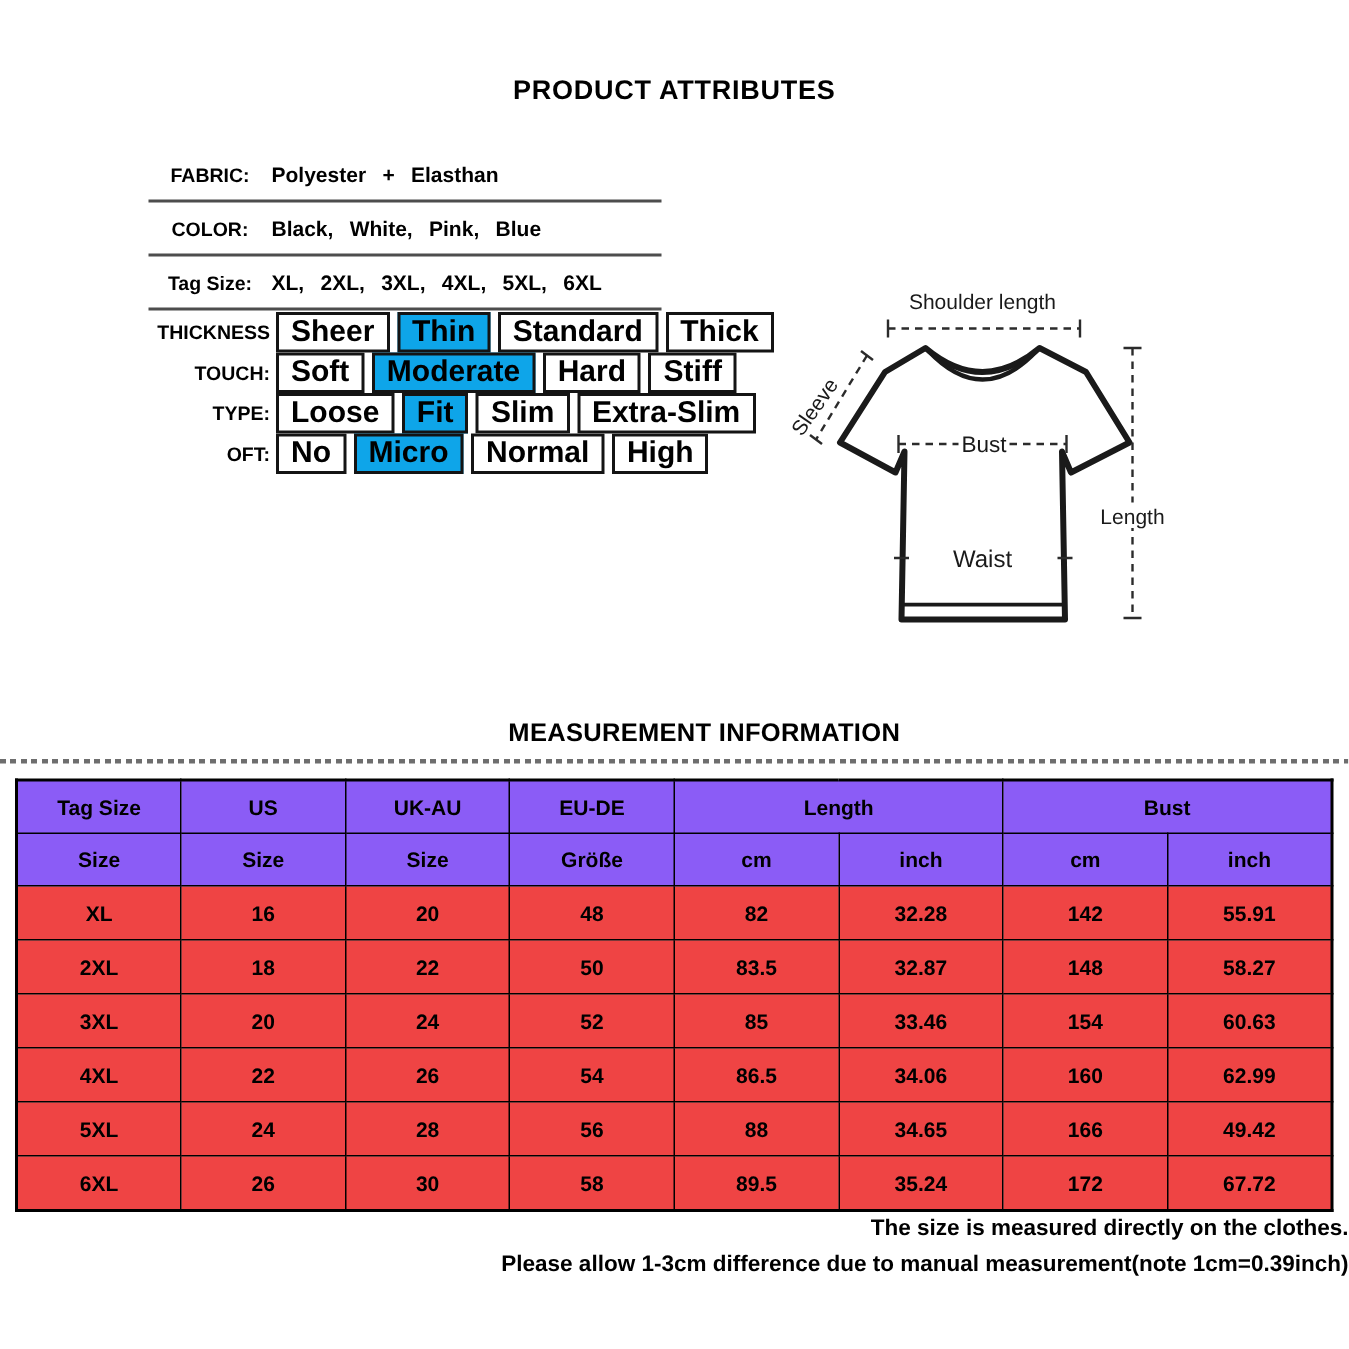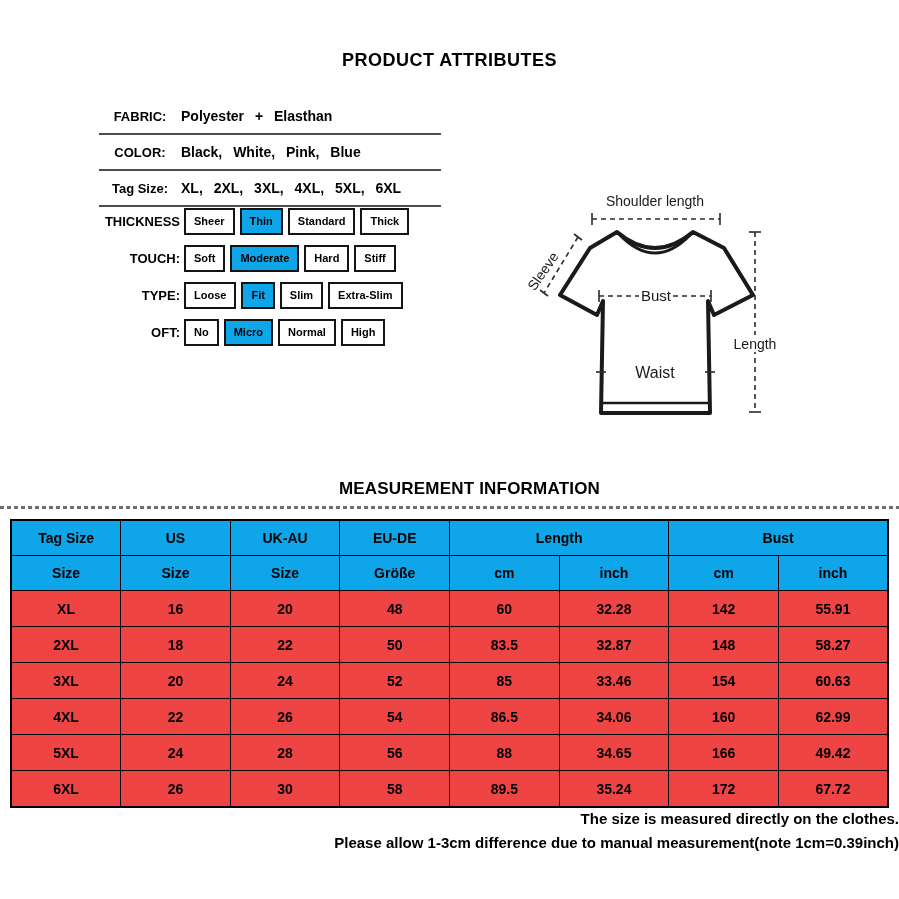--- a/index.html
+++ b/index.html
@@ -10,37 +10,37 @@
          font-size:18px;font-weight:bold;letter-spacing:.5px;}
 
   
   .attrs{position:absolute;left:99px;top:99px;width:342px;text-align:center;}
   .attr-row{display:flex;align-items:center;height:34px;border-bottom:2px solid #4d4d4d;}
   .attr-label{flex:none;width:82px;font-weight:bold;font-size:13px;}
   .attr-value{font-weight:bold;font-size:14px;word-spacing:7px;white-space:nowrap;}
 
   
   .opts{position:absolute;left:100px;top:208px;width:360px;}
-  .opt-row{display:flex;align-items:center;height:27px;margin-bottom:10px;}
+  .opt-row{display:flex;align-items:center;height:27px;}
   .opt-label{flex:none;width:80px;text-align:right;font-weight:bold;font-size:13px;margin-right:4px;}
-  .opt-btn{border:2px solid #141414;background:#fff;font-weight:bold;font-size:11px;
+  .opt-btn{border:2px solid #141414;background:#fff;font-weight:bold;font-size:20px;
            padding:2px 8px;margin-right:5px;line-height:19px;white-space:nowrap;}
   .opt-btn.selected{background:#0ea5e9;}
 
   .tshirt{position:absolute;left:515px;top:188px;}
 
   .mi-heading{position:absolute;top:479px;left:0;width:100%;text-align:center;
               font-size:17px;font-weight:bold;letter-spacing:.2px;padding-left:20px;}
   .dotline{position:absolute;top:506px;left:0;width:899px;height:3px;
            background:repeating-linear-gradient(90deg,#6e6e6e 0 4px,transparent 4px 7px);}
 
   table.size{position:absolute;top:519px;left:10px;width:879px;border-collapse:collapse;
              border:2px solid #000;table-layout:fixed;}
   table.size th,table.size td{border:1px solid #000;text-align:center;font-weight:bold;padding:0;}
-  table.size thead th{background:#0ea5e9;height:34px;font-size:14px;}
+  table.size thead th{background:#8b5cf6;height:34px;font-size:14px;}
   table.size tbody td{height:35px;background:#ef4444;font-size:14px;}
 
   .notes{position:absolute;top:810px;left:0;width:100%;text-align:right;}
   .notes p{margin:0 0 7px;font-size:15px;font-weight:bold;}
 </style>
 </head>
 <body>
 
 <div class="page">
 
@@ -150,21 +150,21 @@
         <th>cm</th>
         <th>inch</th>
       </tr>
     </thead>
     <tbody id="size-tbody">
         <tr>
           <td>XL</td>
           <td>16</td>
           <td>20</td>
           <td>48</td>
-          <td>60</td>
+          <td>82</td>
           <td>32.28</td>
           <td>142</td>
           <td>55.91</td>
         </tr>
         <tr>
           <td>2XL</td>
           <td>18</td>
           <td>22</td>
           <td>50</td>
           <td>83.5</td>

